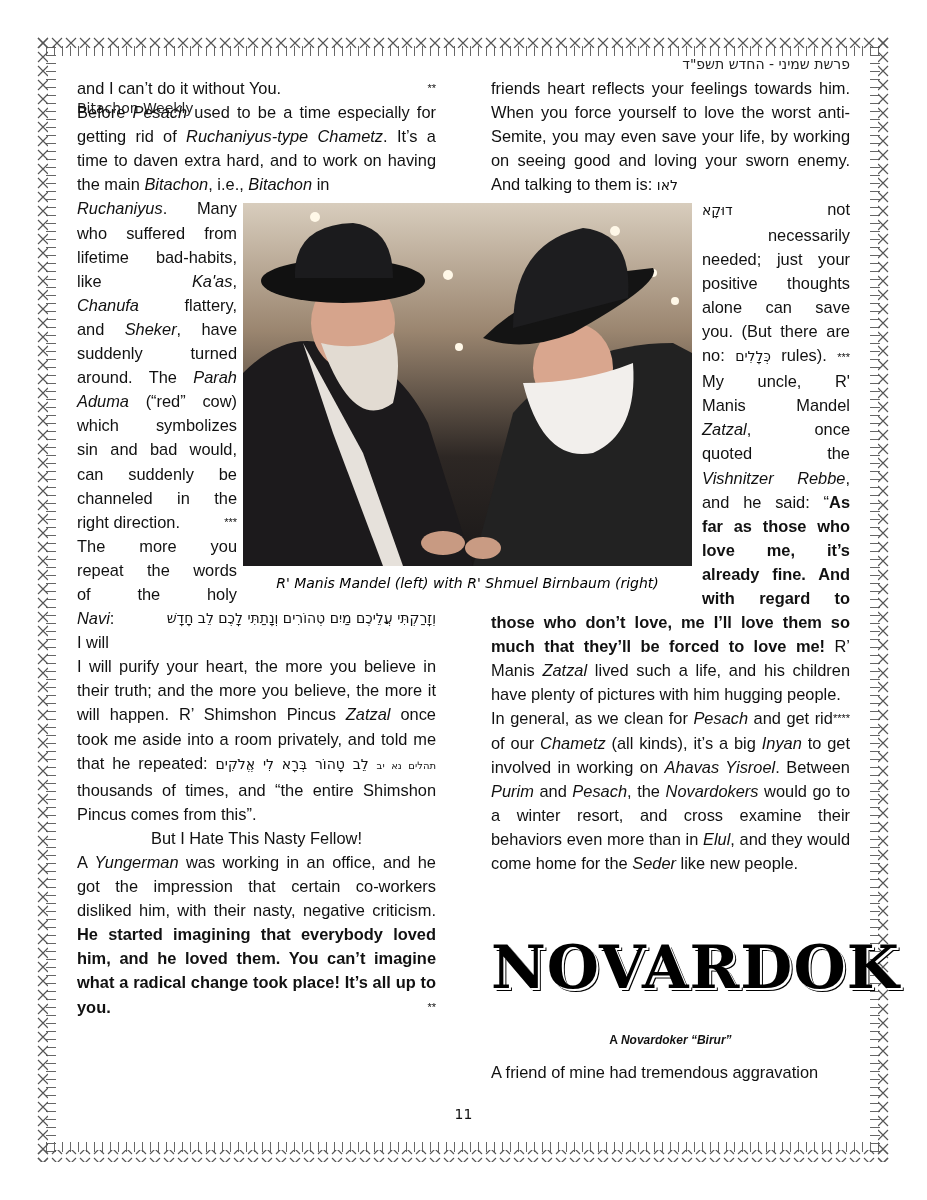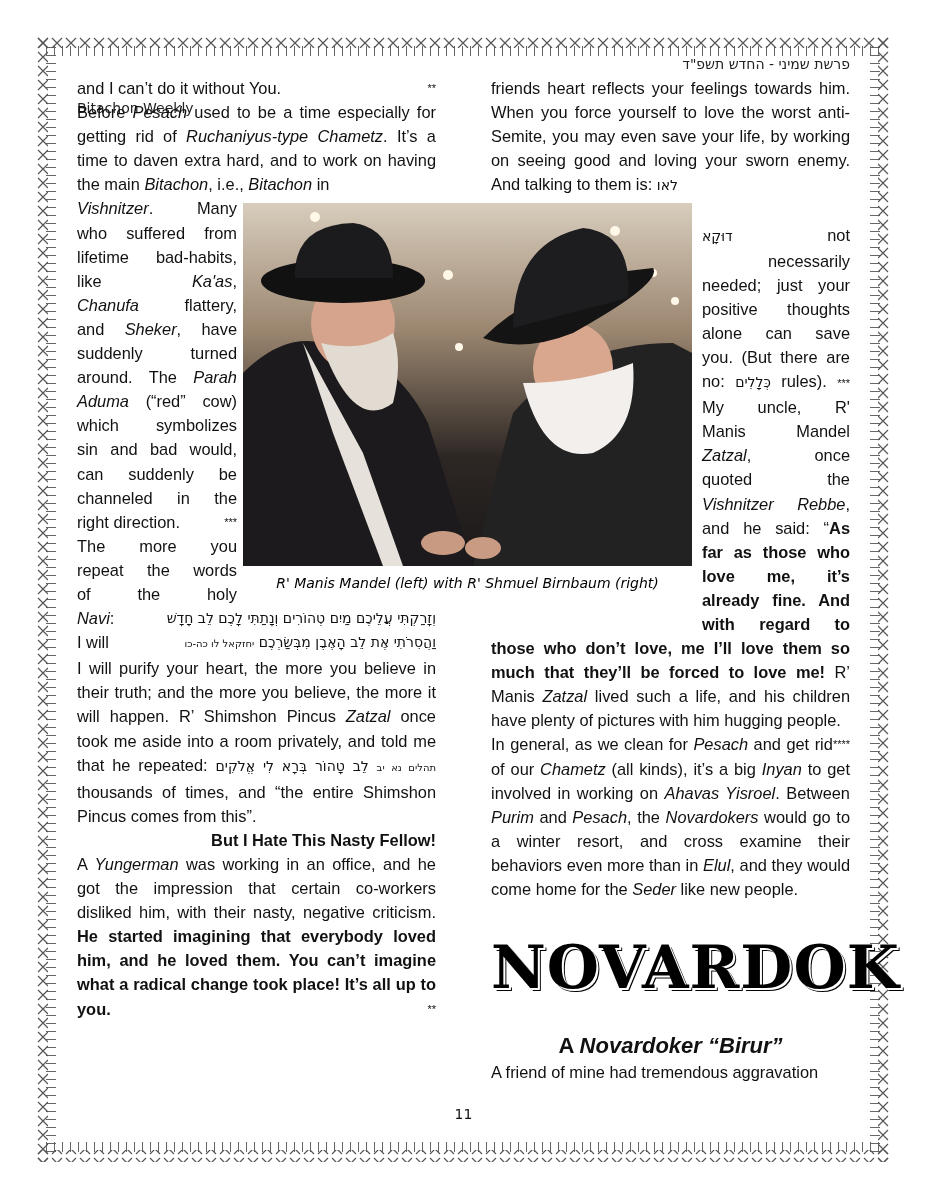--- a/index.html
+++ b/index.html
@@ -21,23 +21,23 @@
   .col i { font-style:italic; }
   .col b { font-weight:bold; }
   .lc { left:77px; top:76px; width:359px; }
   .rc { left:491px; top:76px; width:359px; }
   .star { float:right; font-size:11px; }
   .he { font-family:"DejaVu Sans", sans-serif; font-size:14px; }
   .he.sm { font-size:10px; }
   .photo { position:absolute; left:243px; top:203px; width:449px; height:363px; overflow:hidden;
     background: linear-gradient(180deg,#cfc3b1 0%,#a99680 22%,#6b5a48 40%,#3a322c 60%,#1e1b1b 100%); }
   .caption { position:absolute; left:243px; top:575px; width:449px; text-align:center; font-style:italic; font-size:14px; color:#000000; font-family:"DejaVu Sans", sans-serif; }
-  .sub { text-align:right; font-weight:bold; }
+  .sub { text-align:center; font-weight:normal; }
   .novardok { position:absolute; left:491px; top:932px; width:359px; text-align:center; font-family:"DejaVu Serif", serif; font-weight:bold; font-size:60px; letter-spacing:1px; color:#000; text-shadow:2px 2px 0 #fff, 3px 3px 0 #000; }
-  .birur { position:absolute; left:491px; top:1033px; width:359px; text-align:center; font-weight:bold; font-size:22px; }
+  .birur { position:absolute; left:491px; top:1033px; width:359px; text-align:center; font-weight:bold; font-size:12px; }
   .last { position:absolute; left:491px; top:1063px; width:359px; font-size:16.4px; }
   .pn { position:absolute; top:1106px; left:0; width:927px; text-align:center; font-size:14px; font-family:"DejaVu Sans", sans-serif; }
 </style>
 </head>
 <body>
 
 <div class="border">
   <svg width="854" height="1126">
     <defs>
       <pattern id="xs" width="14" height="14" patternUnits="userSpaceOnUse">
@@ -51,21 +51,21 @@
   </svg>
 </div>
 
 <div class="hdr l">Bitachon Weekly</div>
 <div class="hdr r">פרשת שמיני - החדש תשפ"ד</div>
 
 <div class="col lc">
   <p><span>and I can’t do it without You.</span><span class="star">**</span></p>
   <p><span>Before </span><i>Pesach</i><span> used to be a time especially for getting rid of </span><i>Ruchaniyus-type Chametz</i><span>. It’s a time to daven extra hard, and to work on having the main </span><i>Bitachon</i><span>, i.e., </span><i>Bitachon</i><span> in</span></p>
   <div style="width:160px;text-align:justify;text-align-last:justify;">
-    <div><i>Vishnitzer</i><span>. Many</span></div>
+    <div><i>Ruchaniyus</i><span>. Many</span></div>
     <div>who suffered from</div>
     <div>lifetime bad-habits,</div>
     <div><span>like</span> <i>Ka'as</i><span>,</span></div>
     <div><i>Chanufa</i><span> flattery,</span></div>
     <div><span>and </span><i>Sheker</i><span>, have</span></div>
     <div>suddenly turned</div>
     <div><span>around. The </span><i>Parah</i></div>
     <div><i>Aduma</i><span> (“red” cow)</span></div>
     <div>which symbolizes</div>
     <div>sin and bad would,</div>
@@ -75,32 +75,31 @@
     <div>The more you</div>
     <div>repeat the words</div>
     <div>of the holy</div>
   </div>
   <p>
     </p><div style="display:flex;justify-content:space-between;">
       <span><i>Navi</i>:</span>
       <span class="he" dir="rtl">וְזָרַקְתִּי עֲלֵיכֶם מַיִם טְהוֹרִים וְנָתַתִּי לָכֶם לֵב חָדָשׁ</span>
     </div>
     <div style="display:flex;justify-content:space-between;">
-      <span class="he" dir="rtl" style="order:2"><span>וַהֲסִרֹתִי אֶת לֵב הָאֶבֶן מִבְּשַׂרְכֶם</span> <span class="he sm">יחזקאל לו כה-כו</span></span>
       <span style="order:1">I will</span>
     </div>
     <span>I will purify your heart, the more you believe in their truth; and the more you believe, the more it will happen. R’ Shimshon Pincus </span><i>Zatzal</i><span> once took me aside into a room privately, and told me that he repeated: </span><span class="he" dir="rtl">לֵב טָהוֹר בְּרָא לִי אֱלֹקִים</span> <span class="he sm" dir="rtl">תהלים נא יב</span><span> thousands of times, and “the entire Shimshon Pincus comes from this”.</span>
   <p></p>
   <div class="sub">But I Hate This Nasty Fellow!</div>
   <p><span>A </span><i>Yungerman</i><span> was working in an office, and he got the impression that certain co-workers disliked him, with their nasty, negative criticism. </span><b>He started imagining that everybody loved him, and he loved them. You can’t imagine what a radical change took place! It’s all up to you.</b><span class="star">**</span></p>
 </div>
 
 <div class="col rc">
   <p><span>friends heart reflects your feelings towards him. When you force yourself to love the worst anti-Semite, you may even save your life, by working on seeing good and loving your sworn enemy. And talking to them is: </span><span class="he" dir="rtl">לאו</span></p>
-  <div style="margin-left:211px;width:148px;text-align:justify;text-align-last:justify;margin-top:26px;">
+  <div style="margin-left:211px;width:148px;text-align:justify;text-align-last:justify;">
     <div><span class="he">דוּקָא</span> <span>not</span></div>
     <div style="text-align-last:right;">necessarily</div>
     <div>needed; just your</div>
     <div>positive thoughts</div>
     <div>alone can save</div>
     <div>you. (But there are</div>
     <div><span>no: </span><span class="he">כְּלָלִים</span><span> rules).</span> <span style="font-size:11px">***</span></div>
     <div>My uncle, R'</div>
     <div>Manis Mandel</div>
     <div><i>Zatzal</i><span>, once</span></div>

